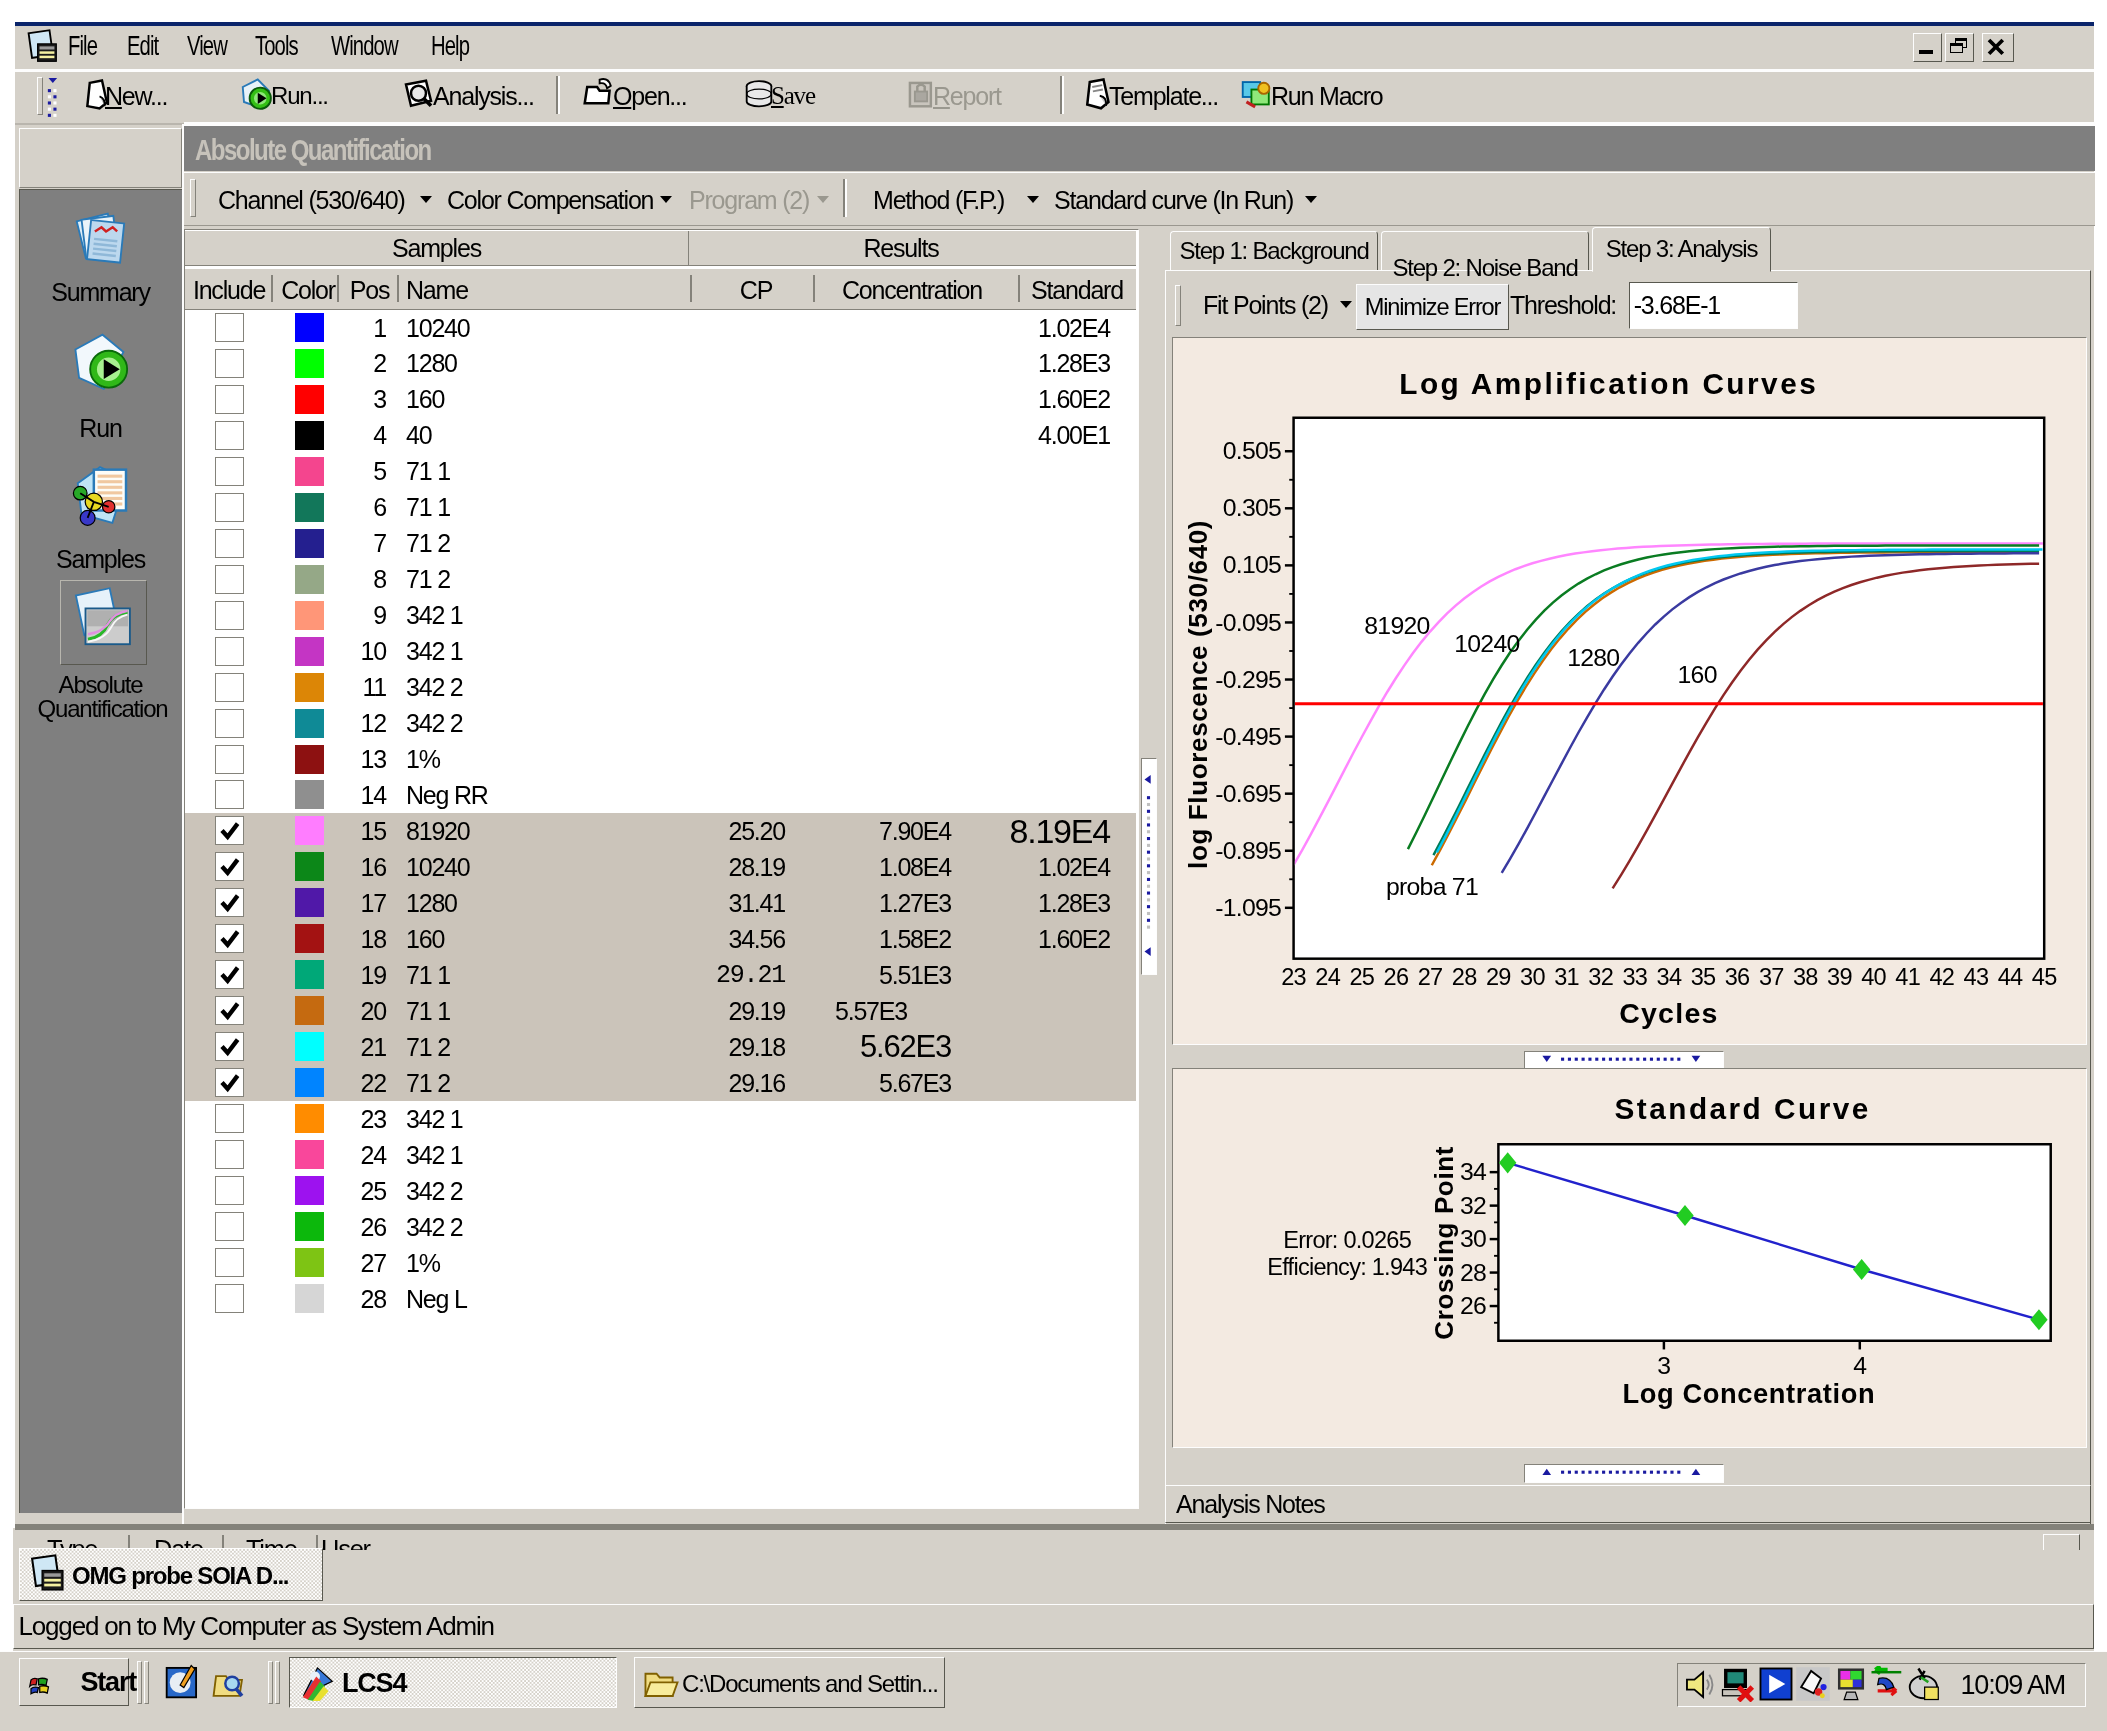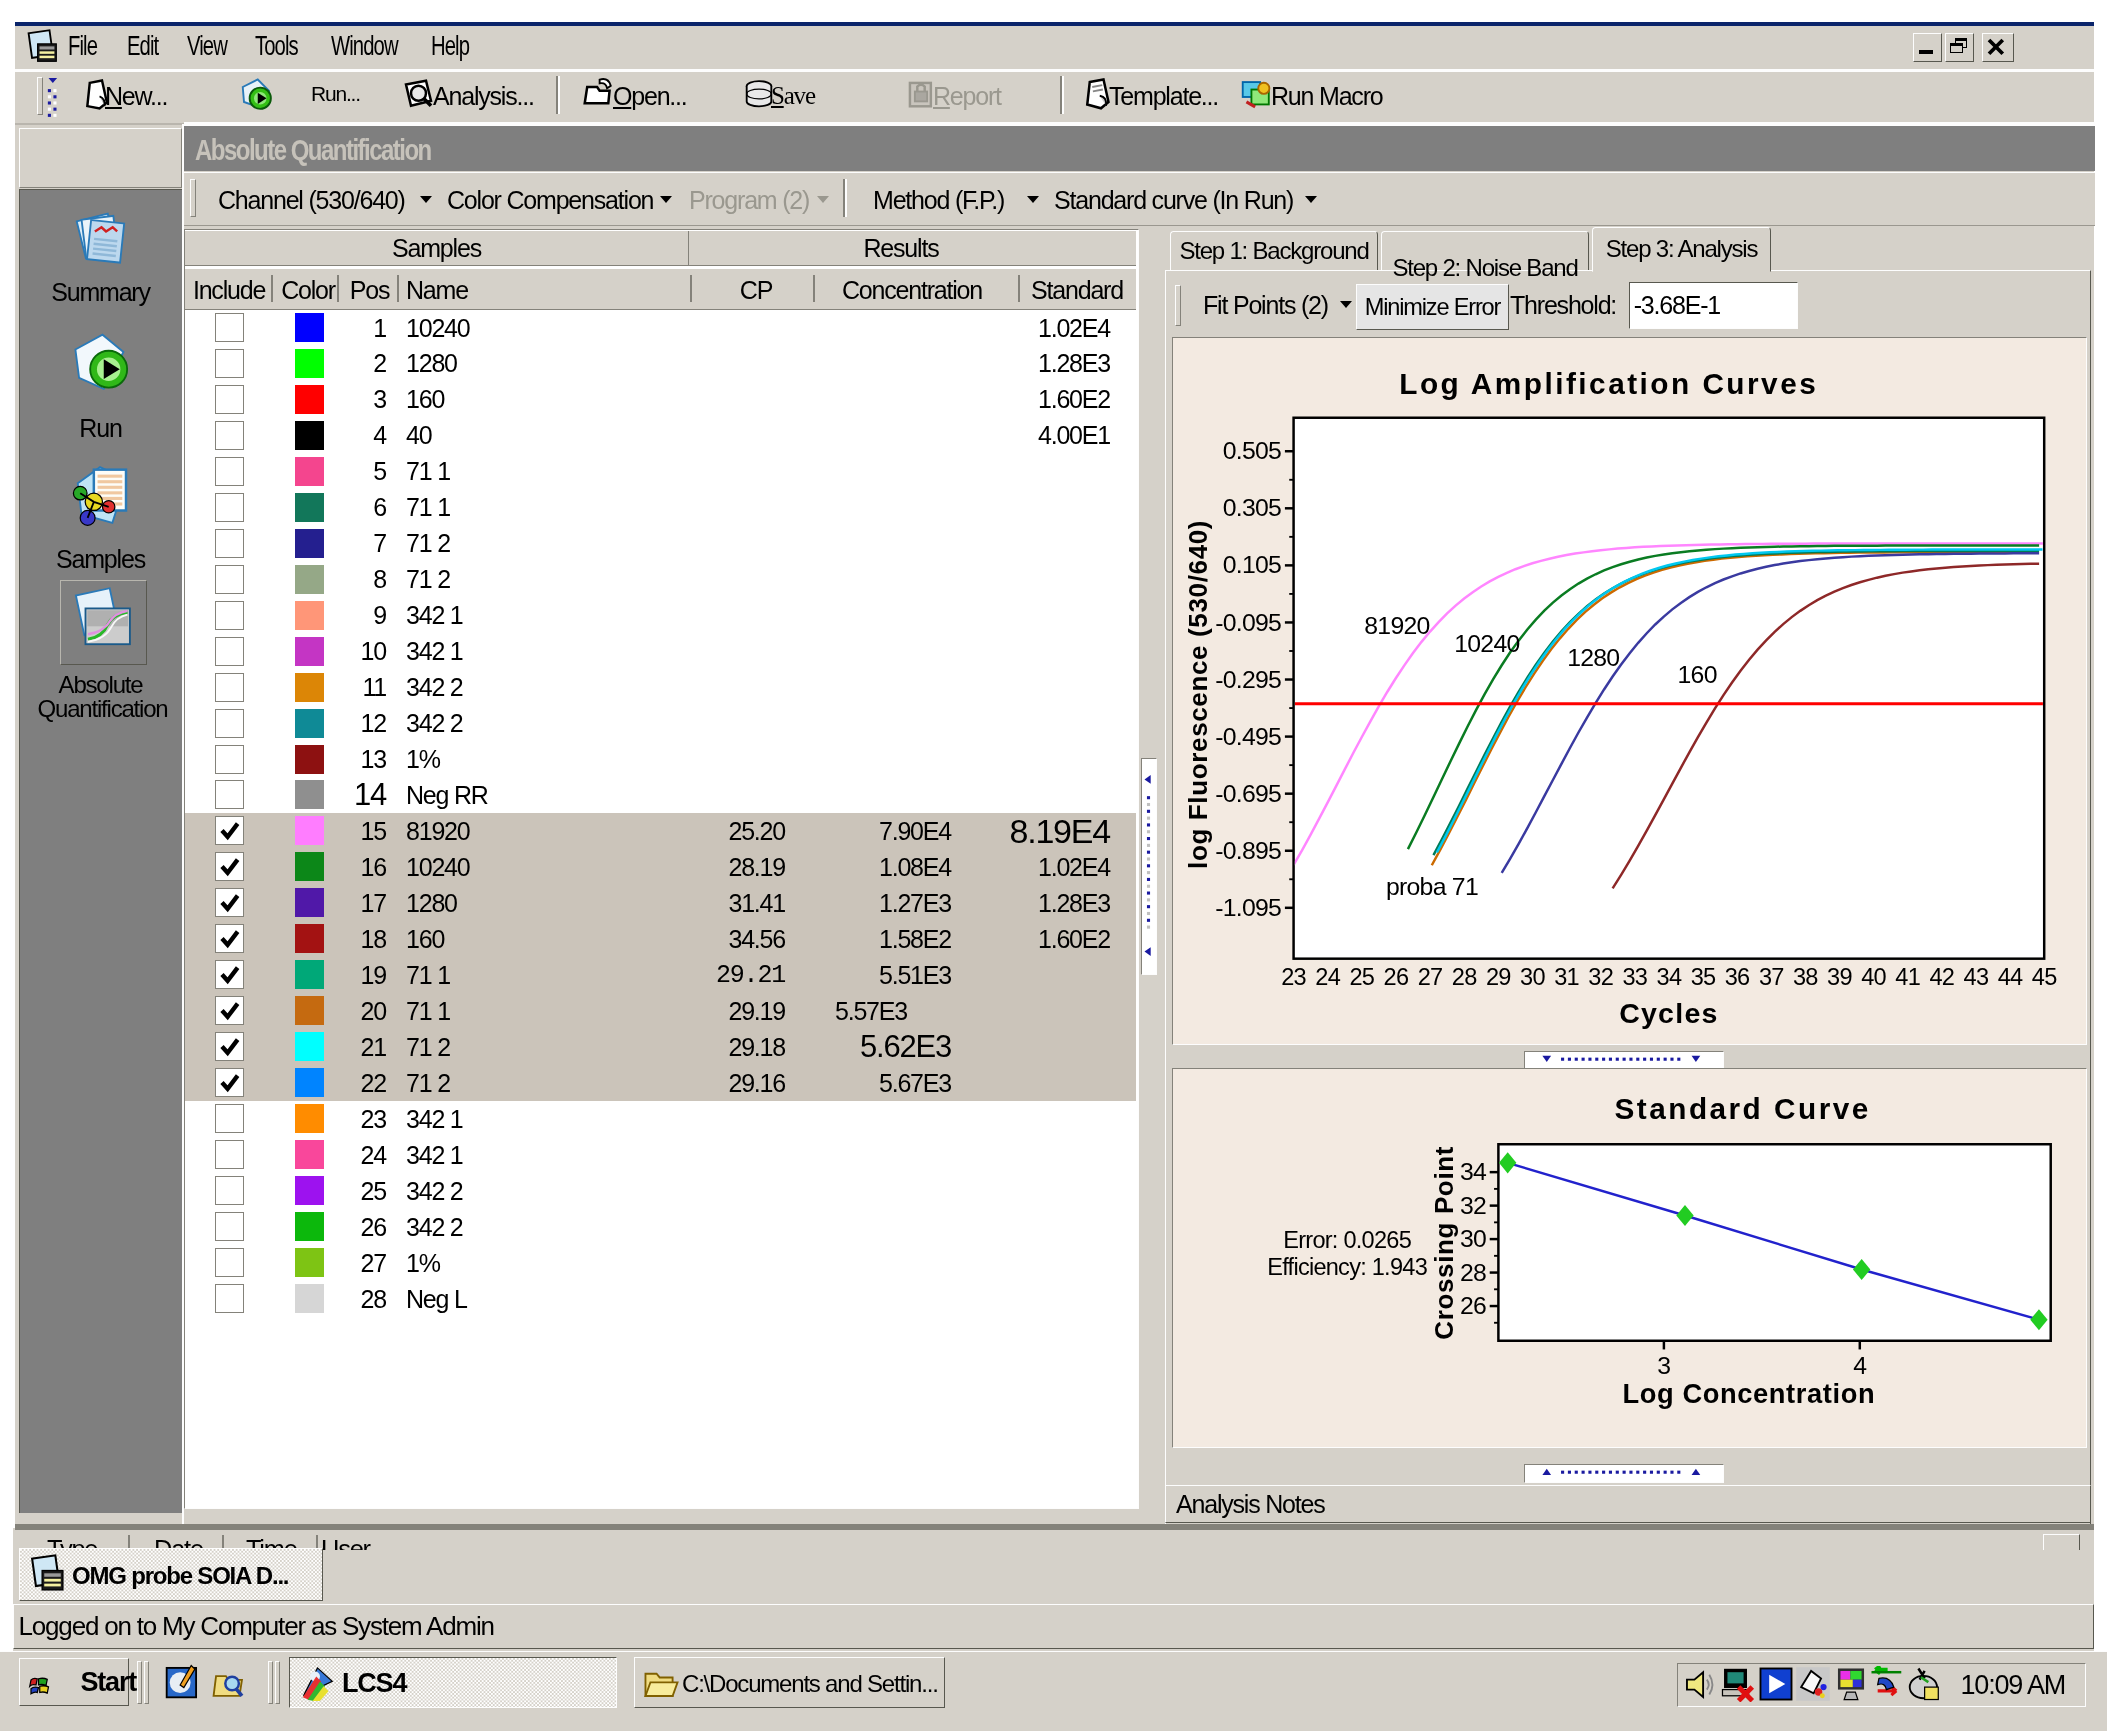--- a/index.html
+++ b/index.html
@@ -62,21 +62,21 @@
     <path d="M14 8 L34 4 L42 40 L30 50 L10 46 Z" fill="#fff" stroke="#000" stroke-width="4"></path>
     <path d="M30 30 Q40 34 38 46" fill="#bbb" stroke="#000" stroke-width="3"></path>
   </svg>
 <div class="a" style="left:105px;top:82px;width:186px;height:27px;font-size:25px;color:#000;"><u>N</u>ew...</div>
 <svg class="a" style="left:239px;top:77px" width="35" height="35" viewBox="0 0 56 56">
     <path d="M6 16 L30 4 L48 22 L30 48 L8 40 Z" fill="#e8f2f8" stroke="#2a7ab8" stroke-width="3"></path>
     <circle cx="34" cy="34" r="17" fill="#34c014" stroke="#0a5a0a" stroke-width="3"></circle>
     <circle cx="34" cy="34" r="10" fill="#8fe87a"></circle>
     <path d="M30 25 L44 34 L30 43 Z" fill="#000"></path>
   </svg>
-<div class="a" style="left:271px;top:82px;width:224px;height:27px;font-size:21px;color:#000;margin-left:40px;">Run...</div>
+<div class="a" style="left:271px;top:82px;width:224px;height:27px;font-size:24px;color:#000;">Run...</div>
 <svg class="a" style="left:401px;top:77px" width="35" height="35" viewBox="0 0 56 56">
     <path d="M8 12 L40 6 L48 38 L16 46 Z" fill="#fff" stroke="#000" stroke-width="4"></path>
     <circle cx="28" cy="26" r="12" fill="#e8e8e8" stroke="#000" stroke-width="4"></circle>
     <path d="M36 34 L48 46" stroke="#000" stroke-width="6"></path>
   </svg>
 <div class="a" style="left:433px;top:82px;width:186px;height:27px;font-size:25px;color:#000;">Analysis...</div>
 <svg class="a" style="left:581px;top:77px" width="36" height="35" viewBox="0 0 58 56">
     <path d="M6 42 L10 16 L26 16 L30 22 L46 22 L44 42 Z" fill="#fff" stroke="#000" stroke-width="4"></path>
     <path d="M30 4 Q44 0 48 14 L42 18 Q40 8 30 10 Z" fill="#fff" stroke="#000" stroke-width="3"></path>
   </svg>
@@ -253,21 +253,21 @@
 <div class="a cb" style="left:215px;top:709px;width:28.5px;height:28.5px;"></div>
 <div class="a" style="left:295px;top:709px;width:28.5px;height:28.5px;background:#0f8a96;"></div>
 <div class="a rt" style="left:329px;top:709px;width:57px;height:28.5px;font-size:25px;">12</div>
 <div class="a vt" style="left:406px;top:709px;width:248px;height:28.5px;font-size:25px;">342 2</div>
 <div class="a cb" style="left:215px;top:745px;width:28.5px;height:28.5px;"></div>
 <div class="a" style="left:295px;top:745px;width:28.5px;height:28.5px;background:#8d1111;"></div>
 <div class="a rt" style="left:329px;top:745px;width:57px;height:28.5px;font-size:25px;">13</div>
 <div class="a vt" style="left:406px;top:745px;width:248px;height:28.5px;font-size:25px;">1%</div>
 <div class="a cb" style="left:215px;top:780px;width:28.5px;height:28.5px;"></div>
 <div class="a" style="left:295px;top:780px;width:28.5px;height:28.5px;background:#8f8f8f;"></div>
-<div class="a rt" style="left:329px;top:781px;width:57px;height:28.5px;font-size:31px;">14</div>
+<div class="a rt" style="left:329px;top:781px;width:57px;height:28.5px;font-size:25px;">14</div>
 <div class="a vt" style="left:406px;top:781px;width:248px;height:28.5px;font-size:25px;">Neg RR</div>
 <div class="a cb" style="left:215px;top:816px;width:28.5px;height:28.5px;">
     <svg width="25" height="25" style="left:0.6px;top:0.6px" viewBox="0 0 40 40">
       <path d="M8 20 L17 30 L33 9" stroke="#000" stroke-width="7" fill="none"></path>
     </svg>
   </div>
 <div class="a" style="left:295px;top:816px;width:28.5px;height:28.5px;background:#ff7dff;"></div>
 <div class="a rt" style="left:329px;top:817px;width:57px;height:28.5px;font-size:25px;">15</div>
 <div class="a vt" style="left:406px;top:817px;width:248px;height:28.5px;font-size:25px;">81920</div>
 <div class="a rt" style="left:694px;top:817px;width:91px;height:28.5px;font-size:25px;">25.20</div>

